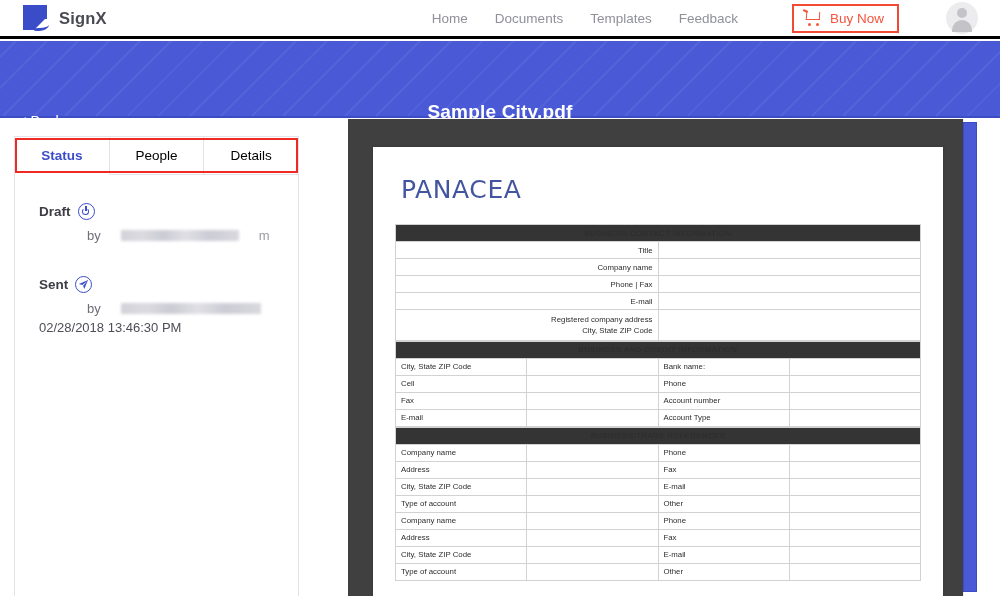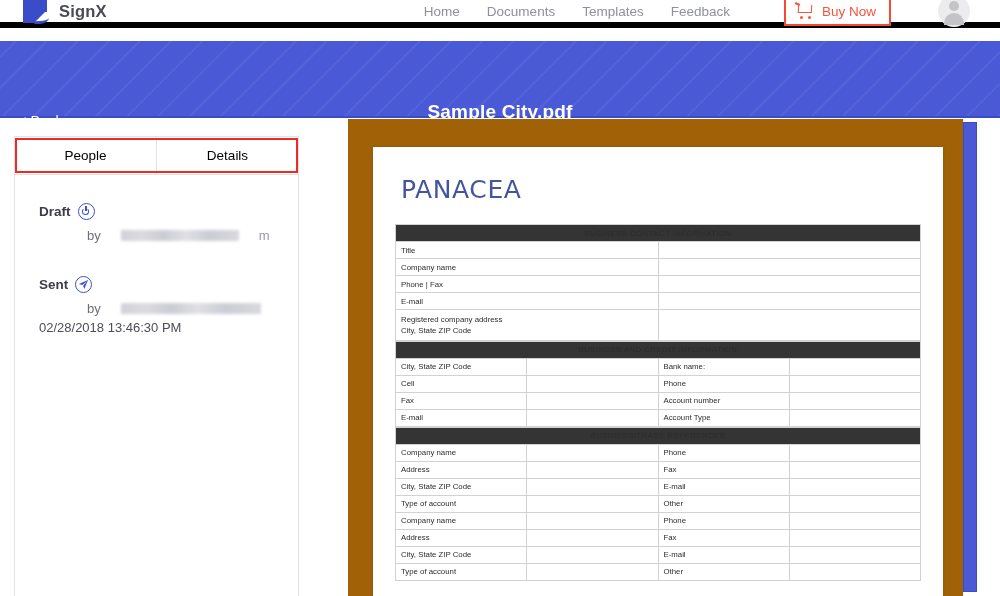--- a/index.html
+++ b/index.html
@@ -5,24 +5,24 @@
   * { box-sizing: border-box; margin: 0; padding: 0; }
   html, body {
     width: 1000px; height: 596px;
     font-family: "Liberation Sans", sans-serif;
     background: #ffffff; overflow: hidden;
   }
 
   
   #topnav {
     position: absolute; top: 0; left: 0;
-    width: 1000px; height: 28px;
+    width: 1000px; height: 39px;
     background: #ffffff;
     display: flex; align-items: center;
-    border-bottom: 6px solid #000000;
+    border-bottom: 3px solid #000000;
   }
   #brand { display: flex; align-items: center; margin-left: 20px; }
   .logo-mark { width: 30px; height: 30px; position: relative; }
   .logo-mark .lbar {
     position: absolute; left: 3px; top: 2px;
     width: 24px; height: 14px; background: #3b4cc8;
   }
   .logo-mark .ltri {
     position: absolute; left: 3px; top: 16px;
     width: 0; height: 0;
@@ -38,21 +38,21 @@
     border-radius: 0 0 60% 40%;
     transform: rotate(-4deg);
   }
   #brand-text {
     margin-left: 9px; font-size: 16.5px; font-weight: bold;
     color: #4a4a55; letter-spacing: .2px;
   }
 
   #navlinks {
     margin-left: auto; display: flex; align-items: center;
-    gap: 27px; padding-right: 8px;
+    gap: 27px; padding-right: 0;
   }
   .navlink {
     font-size: 13.5px; color: #8f9099;
     text-decoration: none; white-space: nowrap;
   }
 
   #buynow {
     margin-left: 27px;
     display: flex; align-items: flex-start; gap: 8px;
     border: 2px solid #f24a34;
@@ -184,21 +184,21 @@
   }
   .redacted.r1 { width: 118px; }
   .redacted.r2 { width: 140px; }
   .email-tail { font-size: 13px; color: #9a9aa4; }
   .event-date { margin-top: 4px; font-size: 13px; color: #4d4d57; }
 
   
   #viewer {
     position: absolute; left: 348px; top: 119px;
     width: 652px; height: 477px;
-    background: #a16207; overflow: hidden;
+    background: #404040; overflow: hidden;
   }
   #page {
     position: absolute; left: 25px; top: 28px;
     width: 570px; height: 520px;
     background: #ffffff;
     box-shadow: 0 0 3px rgba(0,0,0,0.17);
     padding: 22px 22px 0 22px;
   }
   #panacea {
     font-family: "DejaVu Sans", sans-serif;
@@ -213,21 +213,21 @@
     padding: 3.5px 5px; height: 15px;
     font-family: "Liberation Sans", sans-serif;
     overflow: hidden; white-space: nowrap;
   }
   td.sect {
     background: #343434; color: #f0f0f0;
     text-align: center; font-size: 7.6px; letter-spacing: .45px;
     padding: 3px 0; border: 1px solid #343434;
   }
   tr.grp td { border-top: 1.4px solid #8f8f8f; }
-  td.lbl2 { width: 46%; }
+  td.lbl2 { width: 46%; text-align: right; }
   td.val2 { width: 54%; }
   td.lblA { width: 30%; }
   td.valA { width: 24%; }
   td.lblB { width: 26%; }
   td.valB { width: 20%; }
   td.two { line-height: 1.45; white-space: normal; height: 26px; }
 
   
   #scrolltrack {
     position: absolute; right: 0; top: 119px;
@@ -278,20 +278,21 @@
 </div>
 
 <div id="banner">
   <div id="backlink">&lt; Back</div>
   <div id="doc-title">Sample City.pdf</div>
   <div id="doc-sub">waiting for me to sign</div>
 </div>
 
 <div id="sidebar">
   <div id="tabs">
+    <div class="tab active">Status</div>
     <div class="tab">People</div>
     <div class="tab">Details</div>
   </div>
 
   <div id="timeline">
 
     <div class="event">
       <div class="event-head">
         <span>Draft</span>
         <span class="ev-icon power">

